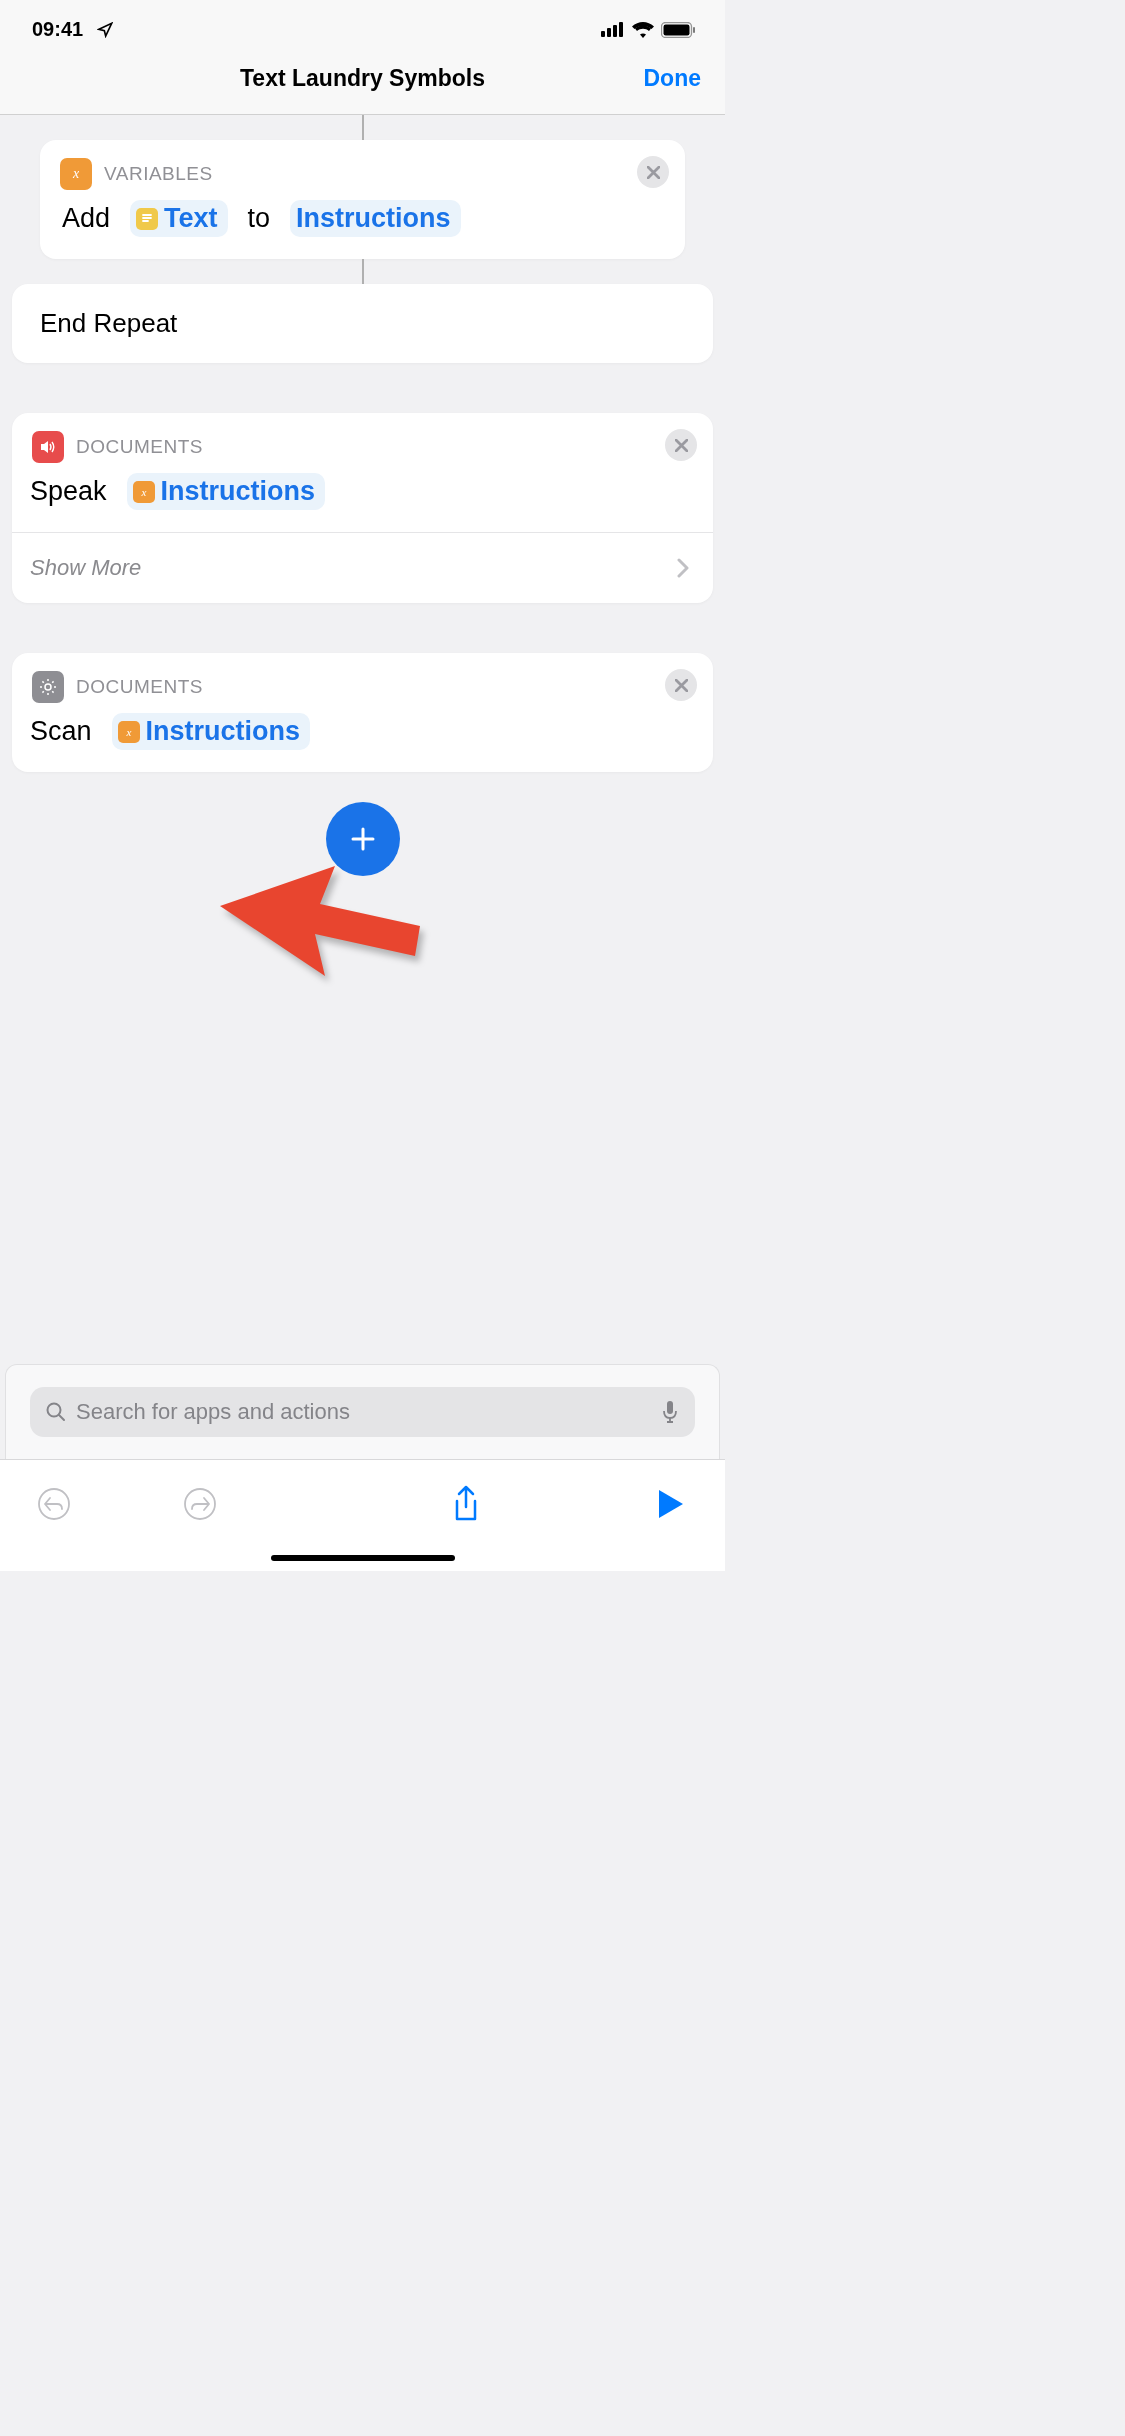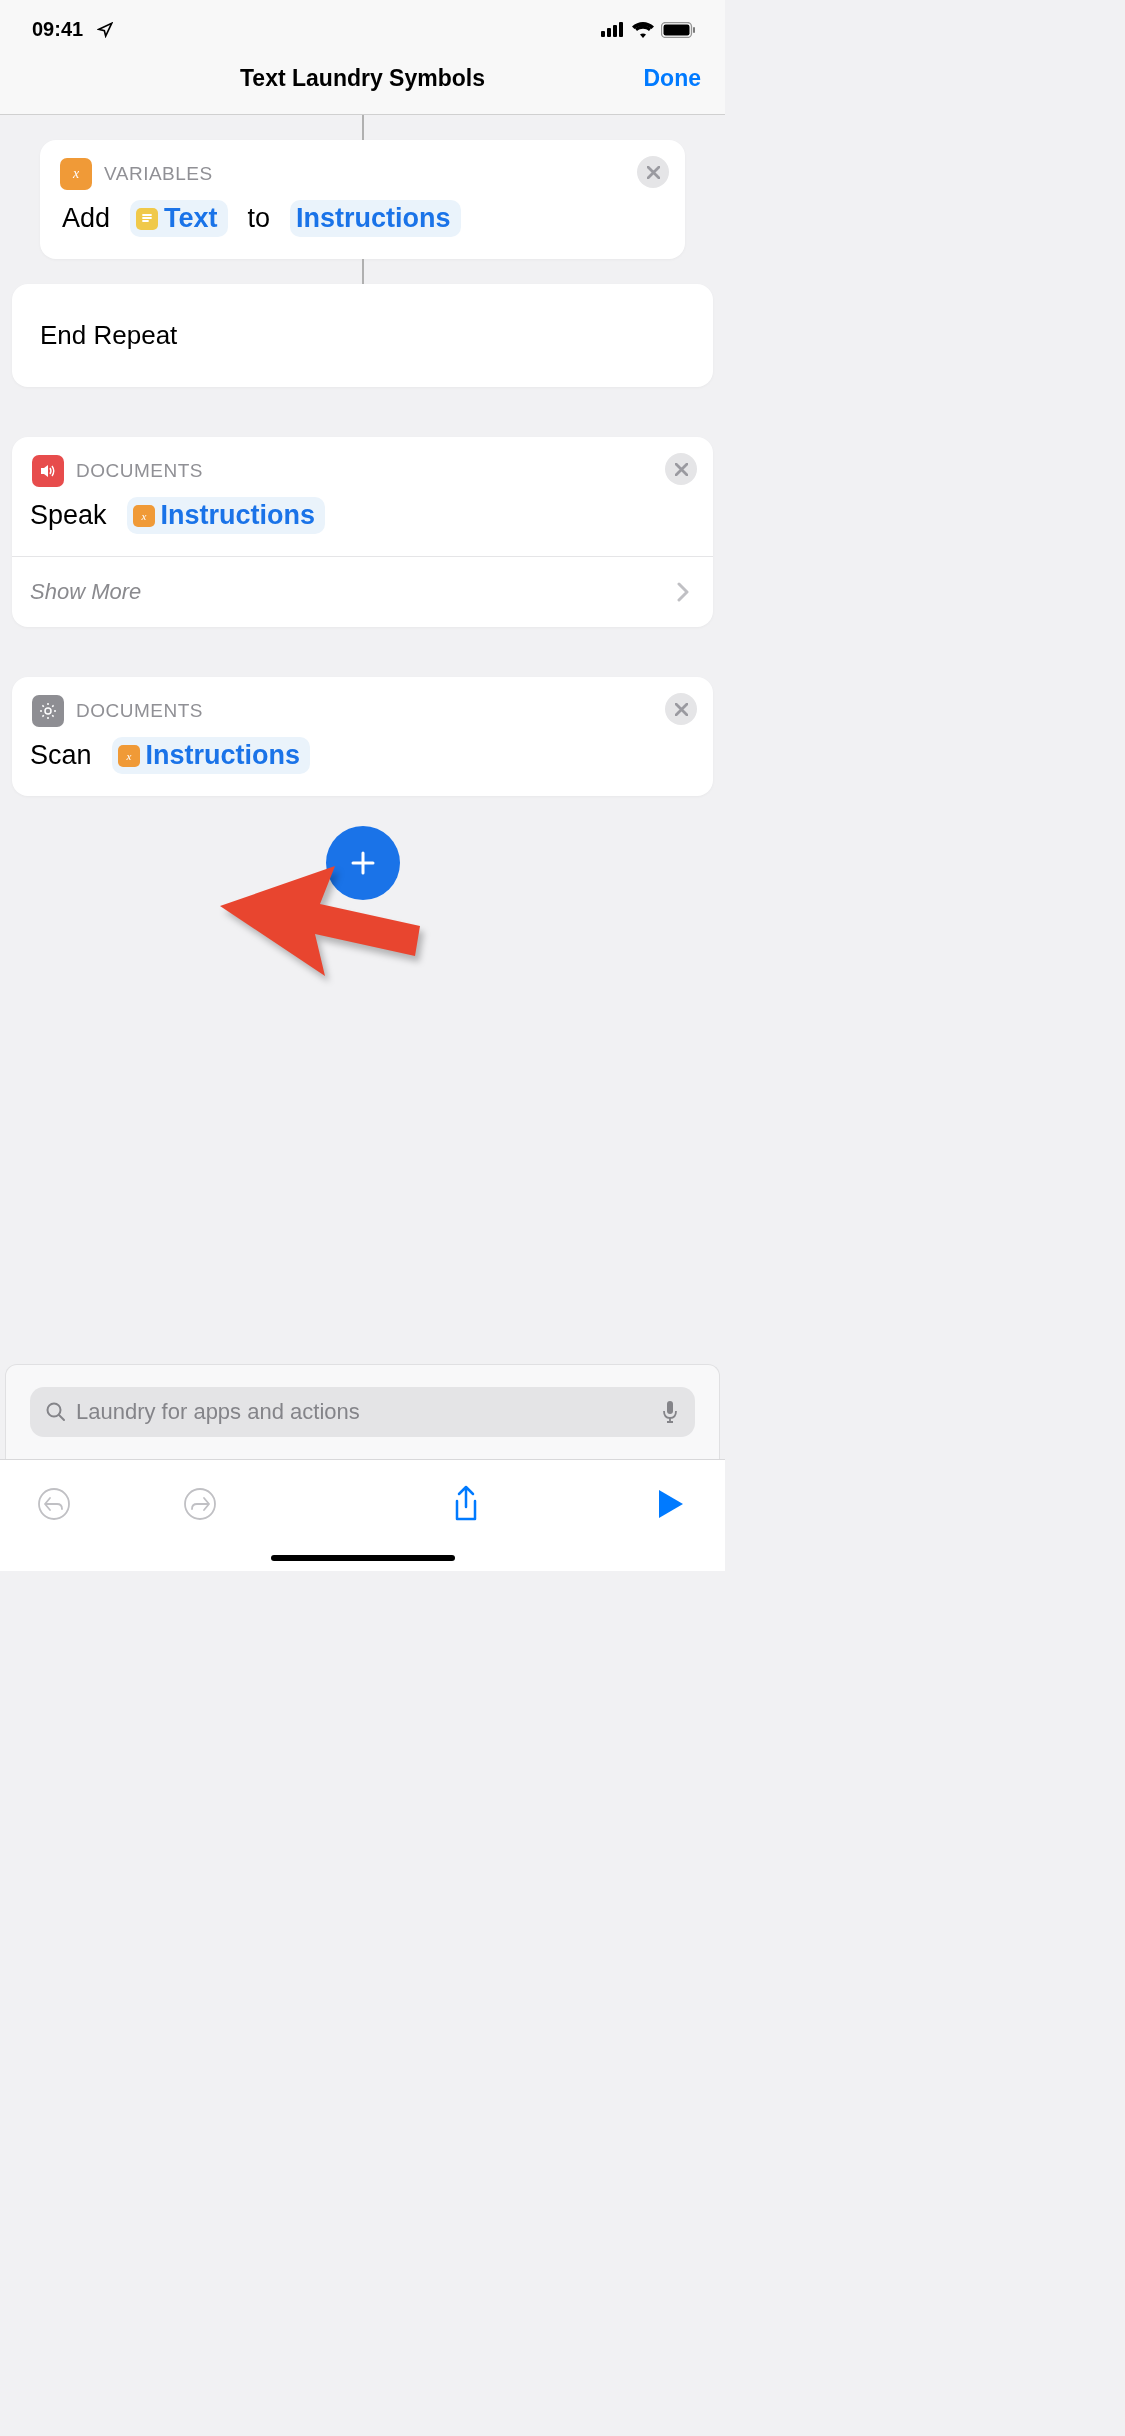--- a/index.html
+++ b/index.html
@@ -200,21 +200,21 @@
     .token-text {
       font-size: 26px;
       font-weight: 700;
       color: #1a73e8;
     }
     .token-large .token-text {
       font-size: 27px;
     }
     
     .end-repeat {
-      padding: 36px 28px;
+      padding: 24px 28px;
       font-size: 26px;
       font-weight: 400;
       margin-top: 18px;
     }
     
     .show-more-row {
       display: flex;
       align-items: center;
       justify-content: space-between;
       padding: 22px 24px 22px 18px;
@@ -461,21 +461,21 @@
 <svg class="red-arrow" width="220" height="120" viewBox="0 0 220 120">
   <polygon points="15,40 130,0 115,38 215,60 210,90 110,68 120,110" fill="#e8452f"></polygon>
 </svg>
 
 <div class="bottom-panel">
   <div class="search-bar">
     <svg width="20" height="20" viewBox="0 0 20 20">
       <circle cx="8" cy="8" r="6.5" fill="none" stroke="#848489" stroke-width="2"></circle>
       <path d="M13 13 L18 18" stroke="#848489" stroke-width="2" stroke-linecap="round"></path>
     </svg>
-    <span class="search-placeholder">Laundry for apps and actions</span>
+    <span class="search-placeholder">Search for apps and actions</span>
     <svg width="18" height="24" viewBox="0 0 18 24" fill="#848489">
       <rect x="6" y="1" width="6" height="13" rx="3"></rect>
       <path d="M3 11 Q3 18 9 18 Q15 18 15 11" fill="none" stroke="#848489" stroke-width="1.8"></path>
       <path d="M9 18 L9 22 M6 22 L12 22" stroke="#848489" stroke-width="1.8"></path>
     </svg>
   </div>
 </div>
 
 <div class="toolbar">
   <div class="toolbar-left">

